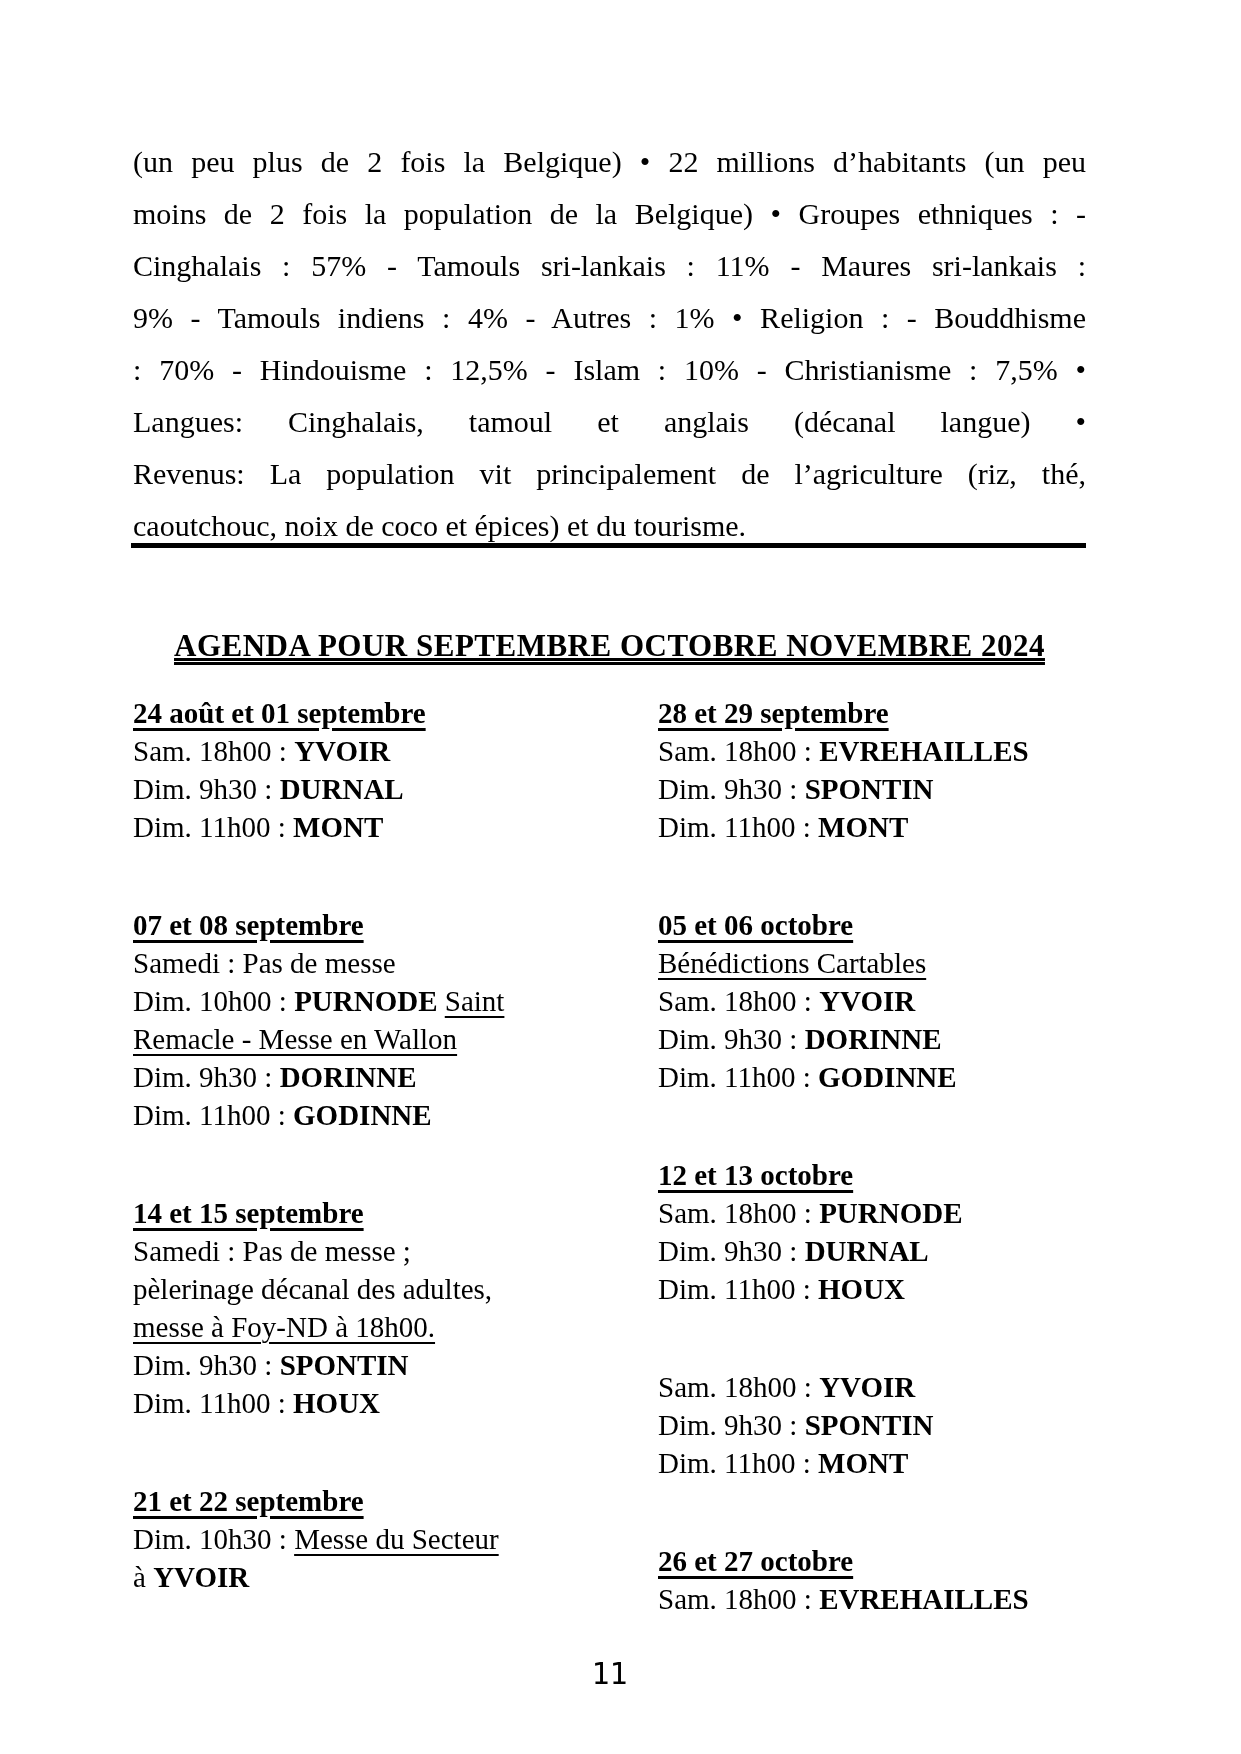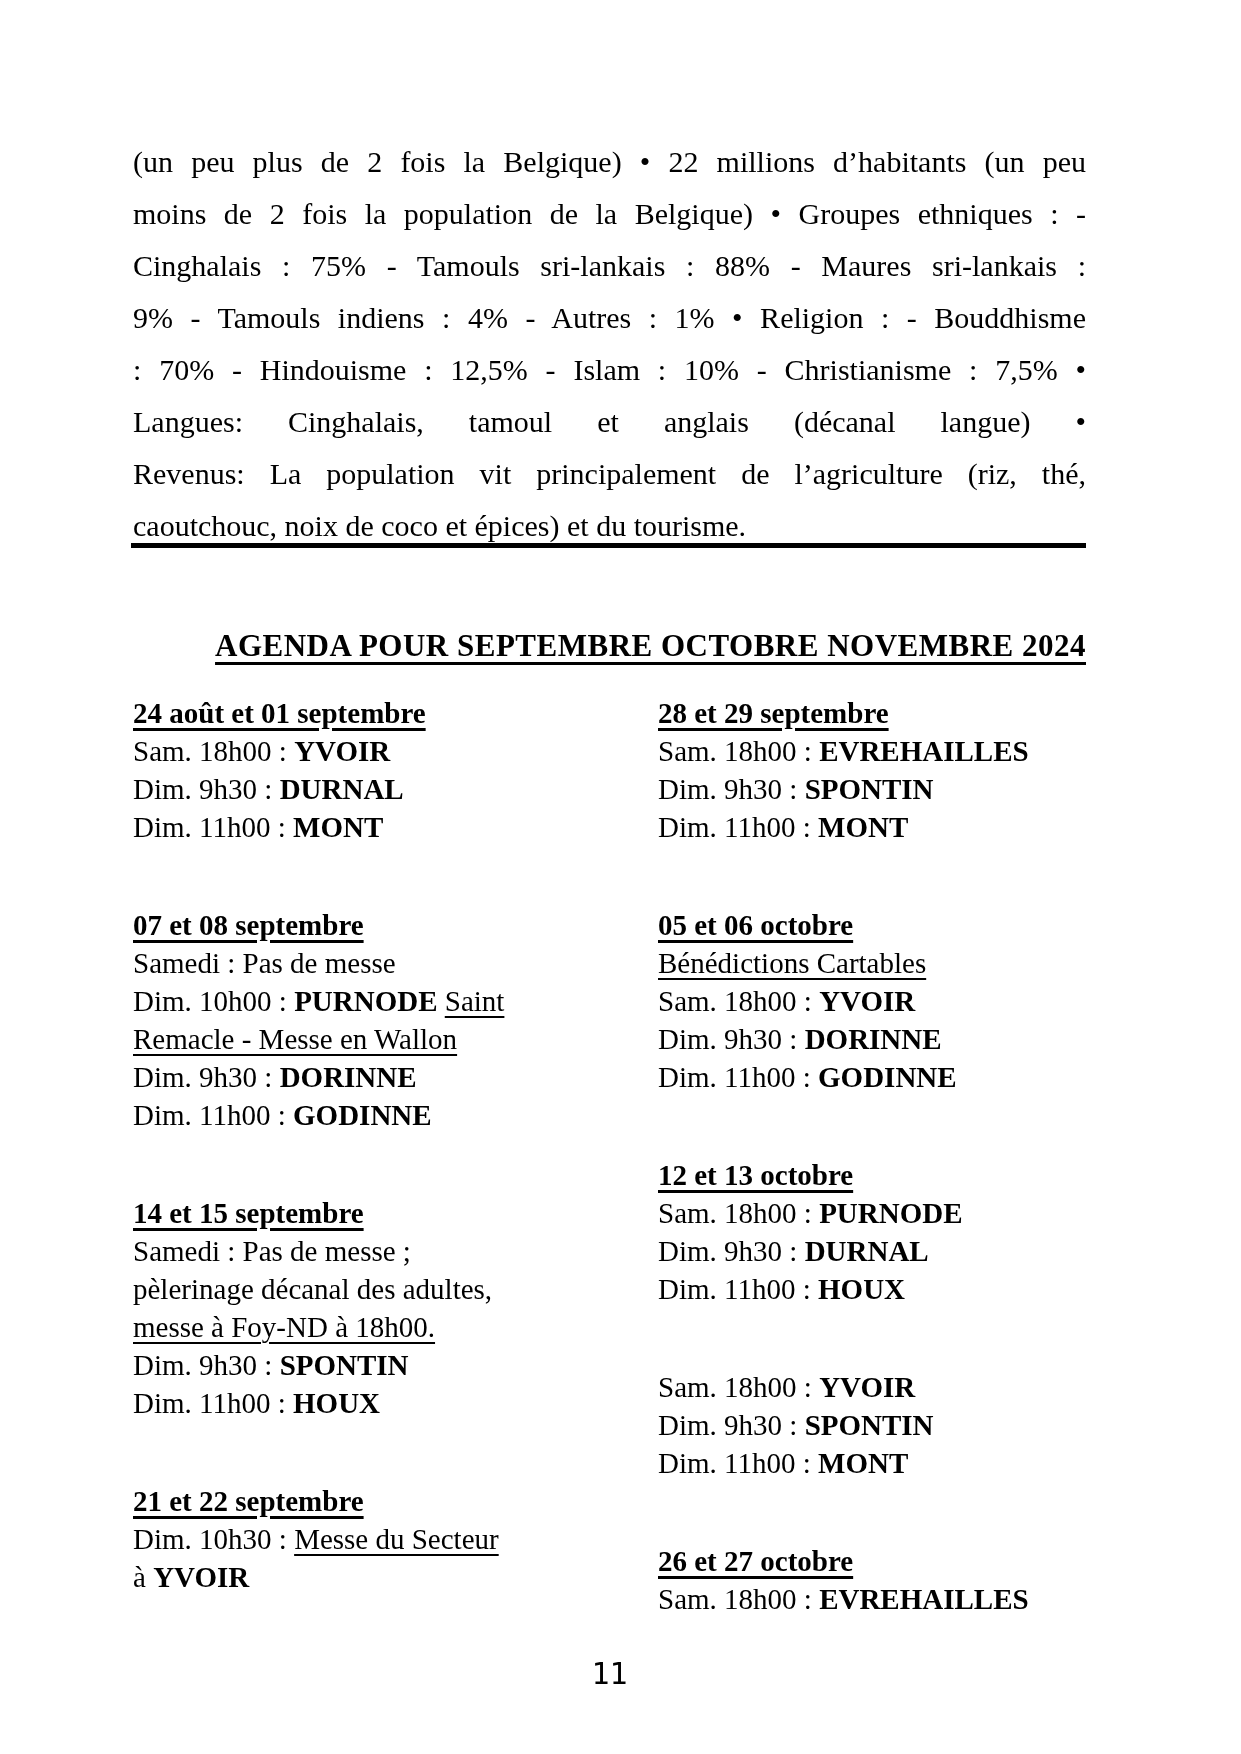--- a/index.html
+++ b/index.html
@@ -36,26 +36,27 @@
     top: 543px;
     width: 955px;
     height: 5px;
     background: #000000;
   }
   .agenda-title {
     position: absolute;
     left: 133px;
     top: 626px;
     width: 953px;
-    text-align: right;
+    text-align: center;
     font-size: 31px;
     font-weight: bold;
     line-height: 40px;
     letter-spacing: 0.5px;
     white-space: nowrap;
+    text-decoration: underline;
   }
   .agenda-title .title-text {
     text-decoration: underline;
     text-decoration-thickness: 3px;
     text-underline-offset: 6px;
   }
   .col {
     position: absolute;
     top: 694px;
     font-size: 29px;
@@ -87,21 +88,21 @@
     font-size: 30px;
     font-family: "DejaVu Sans Mono", monospace;
   }
 </style>
 </head>
 <body>
 
 <div class="intro" id="intro">
     <div class="para-line">(un peu plus de 2 fois la Belgique) • 22 millions d’habitants (un peu</div>
     <div class="para-line">moins de 2 fois la population de la Belgique) • Groupes ethniques : -</div>
-    <div class="para-line">Cinghalais : 75% - Tamouls sri-lankais : 88% - Maures sri-lankais :</div>
+    <div class="para-line">Cinghalais : 57% - Tamouls sri-lankais : 11% - Maures sri-lankais :</div>
     <div class="para-line">9% - Tamouls indiens : 4% - Autres : 1% • Religion : - Bouddhisme</div>
     <div class="para-line">: 70% - Hindouisme : 12,5% - Islam : 10% - Christianisme : 7,5% •</div>
     <div class="para-line">Langues: Cinghalais, tamoul et anglais (décanal langue) •</div>
     <div class="para-line">Revenus: La population vit principalement de l’agriculture (riz, thé,</div>
     <div class="para-line last">caoutchouc, noix de coco et épices) et du tourisme.</div>
   </div>
 
 <div class="rule"></div>
 
 <div class="agenda-title">

